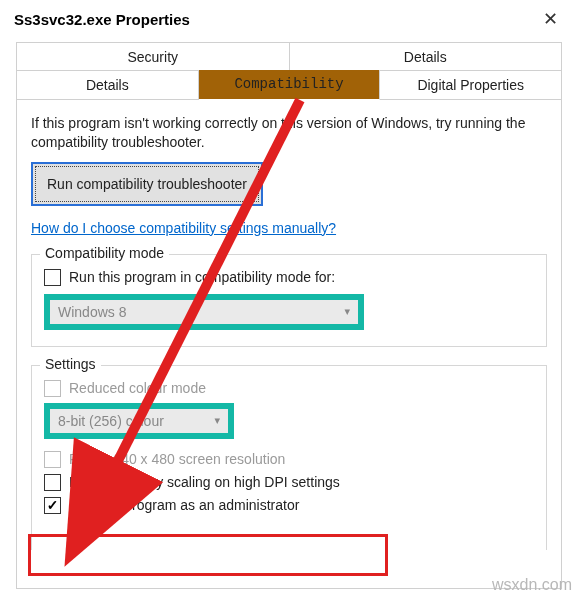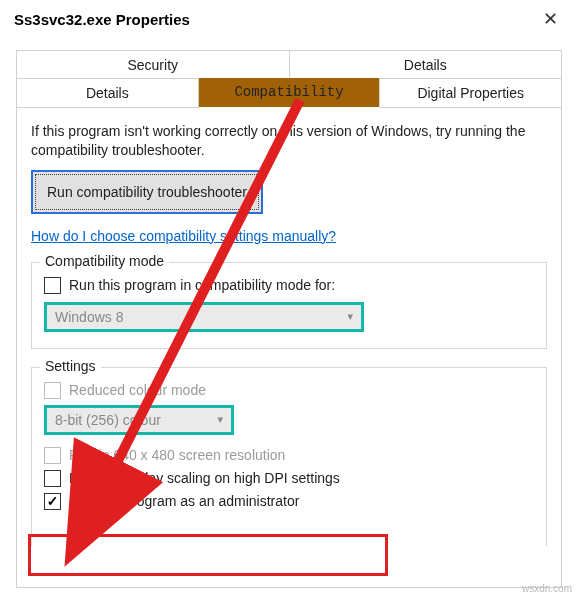--- a/index.html
+++ b/index.html
@@ -3,21 +3,21 @@
   <meta charset="utf-8">
   <style>
     * { box-sizing: border-box; margin: 0; padding: 0; font-family: 'Segoe UI', Tahoma, sans-serif; }
     body { width: 578px; height: 600px; background: #fff; position: relative; overflow: hidden; }
     
     .titlebar { display: flex; align-items: center; justify-content: space-between; padding: 8px 14px 12px 14px; }
     .titlebar .title { font-size: 15px; color: #000; font-weight: bold; }
     .close-x { font-size: 18px; color: #333; cursor: pointer; padding: 0 6px; }
     
     .tabs-container { padding: 0 16px; }
-    .tab-row { display: flex; margin-top: 8px; }
+    .tab-row { display: flex; }
     .tab {
       flex: 1; text-align: center; padding: 6px 0; font-size: 14px; color: #222;
       border: 1px solid #d0d0d0; background: #fff; cursor: pointer; position: relative;
     }
     .tab + .tab { border-left: none; }
     .tab.active {
       border-bottom: 1px solid #fff; background: #a16207; z-index: 2;
       border-top: 1px solid #d0d0d0;
       font-family: Liberation Mono, monospace;
     }
@@ -55,38 +55,38 @@
     .check-row.disabled { color: #9a9a9a; }
     .checkbox {
       width: 17px; height: 17px; border: 1px solid #333; background: #fff; display: inline-flex;
       align-items: center; justify-content: center; cursor: pointer; flex-shrink: 0;
     }
     .checkbox.disabled { border-color: #bcbcbc; cursor: default; }
     .checkbox.checked::after { content: '✓'; font-size: 14px; line-height: 1; color: #000; font-weight: bold; }
     
     .select {
       width: 320px; padding: 4px 8px; font-size: 14px; color: #888; background: #eaeaea;
-      border: 3px solid #14b8a6; margin-top: 4px; display: flex; justify-content: space-between; align-items: center;
+      border: 6px solid #14b8a6; margin-top: 4px; display: flex; justify-content: space-between; align-items: center;
     }
     .select .chev { color: #888; font-size: 11px; }
     
     .settings-group .check-row { margin-bottom: 6px; }
     .settings-group .select { margin-bottom: 12px; margin-top: 2px; width: 190px; }
     
     .highlight-box {
       position: absolute; border: 3px solid #e02020; pointer-events: none;
       left: 28px; top: 534px; width: 360px; height: 42px;
     }
     
     .arrow-svg {
       position: absolute; left: 0; top: 0; pointer-events: none; z-index: 5;
     }
     
     .watermark {
-      position: absolute; right: 6px; bottom: 6px; font-size: 10px; color: #b8b8b8;
+      position: absolute; right: 6px; bottom: 6px; font-size: 16px; color: #b8b8b8;
     }
   </style>
 </head>
 <body>
 
 <div class="titlebar">
   <span class="title">Ss3svc32.exe Properties</span>
   <span class="close-x">✕</span>
 </div>
 

